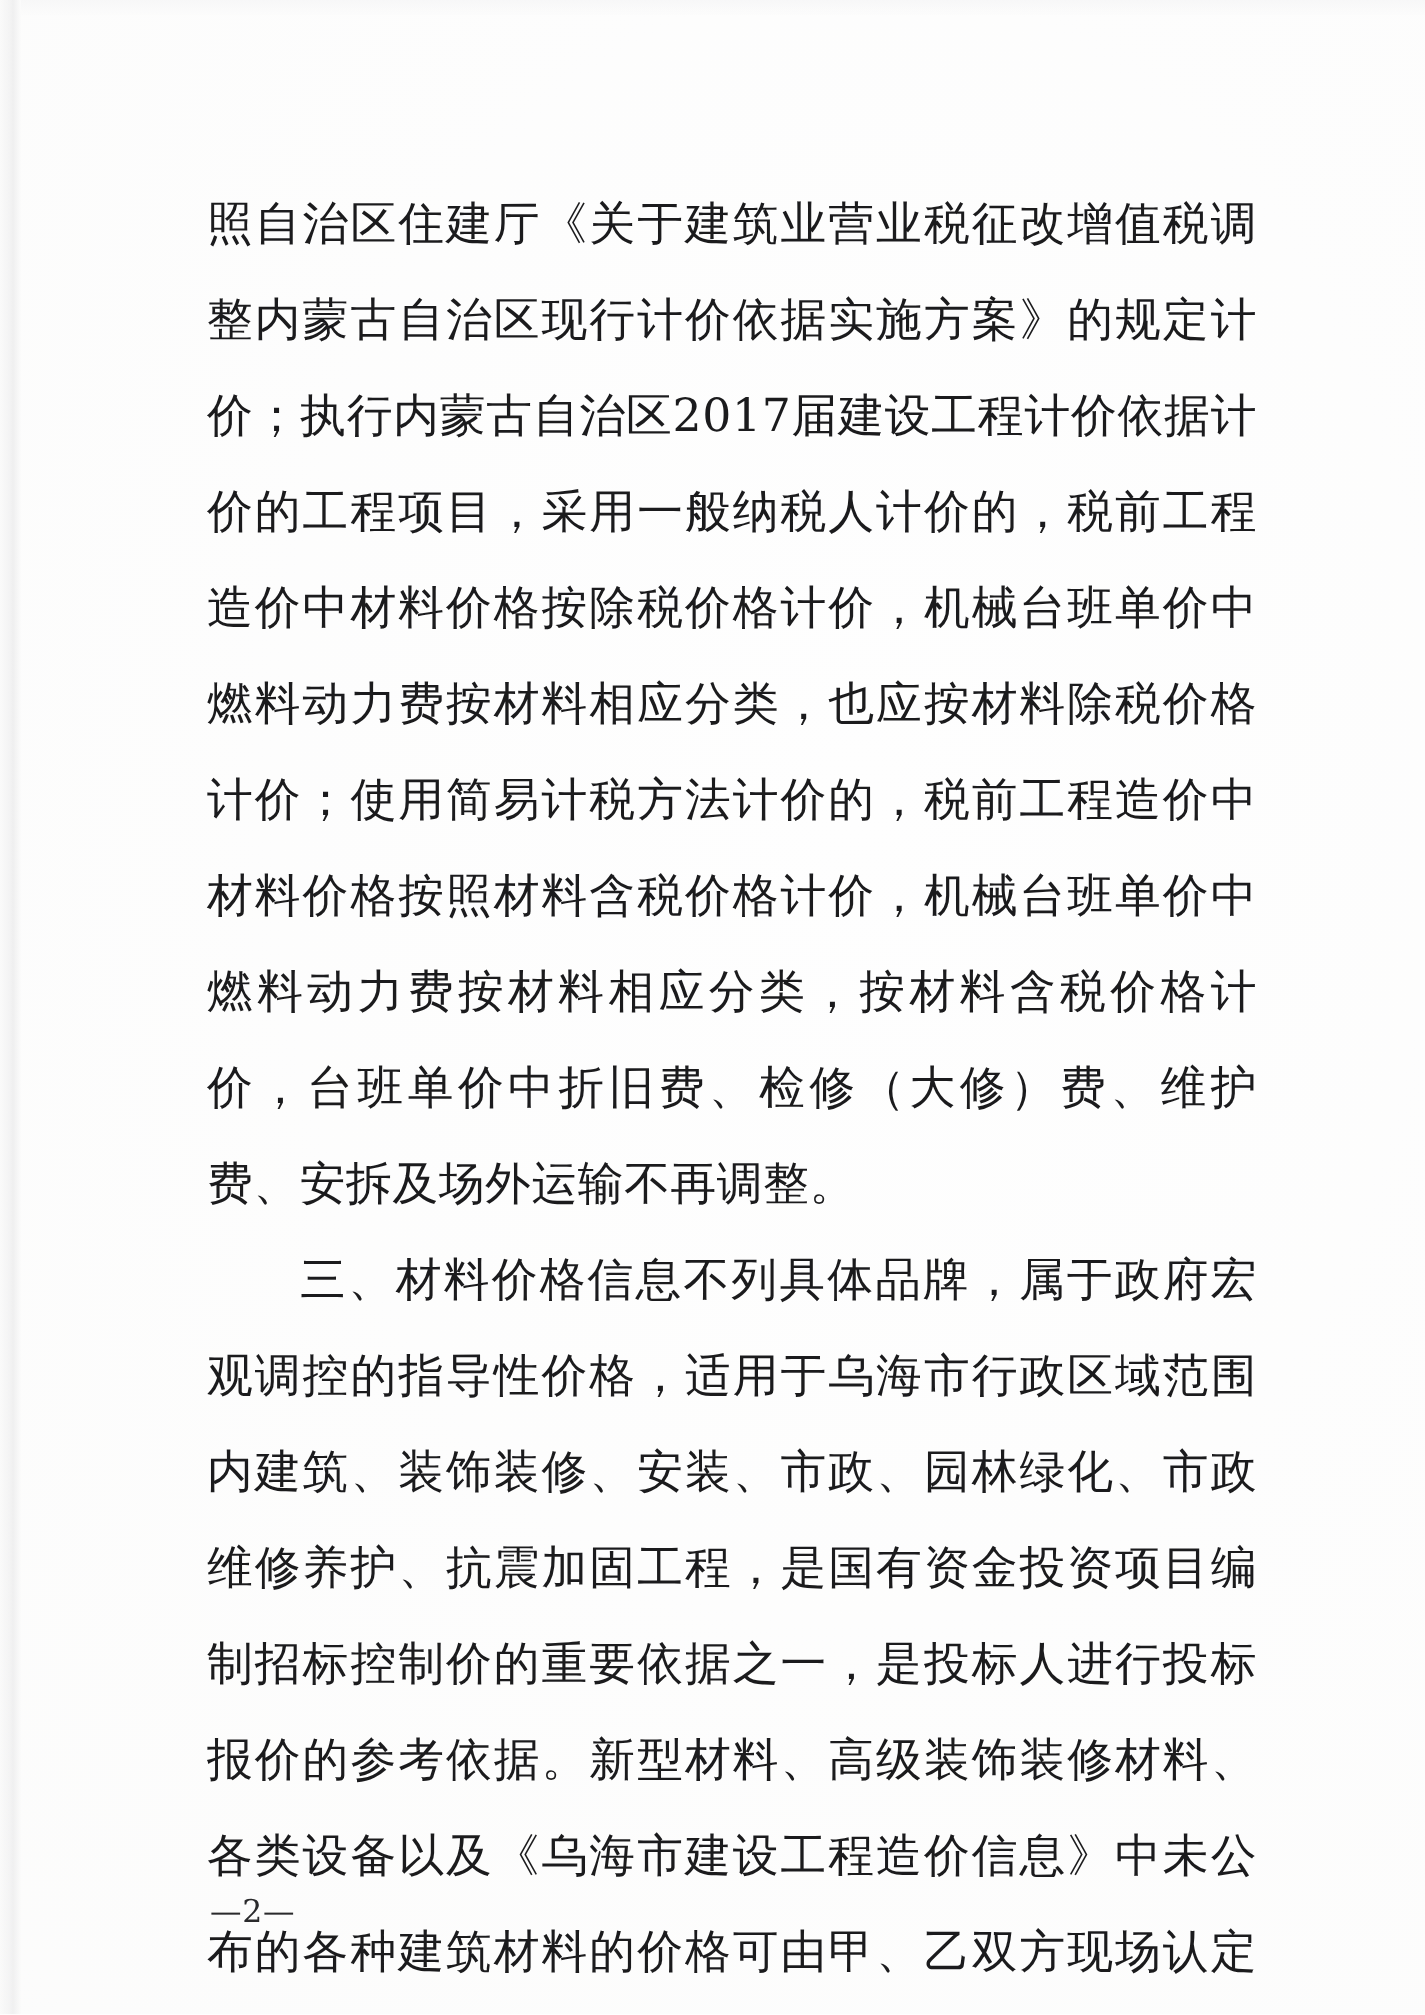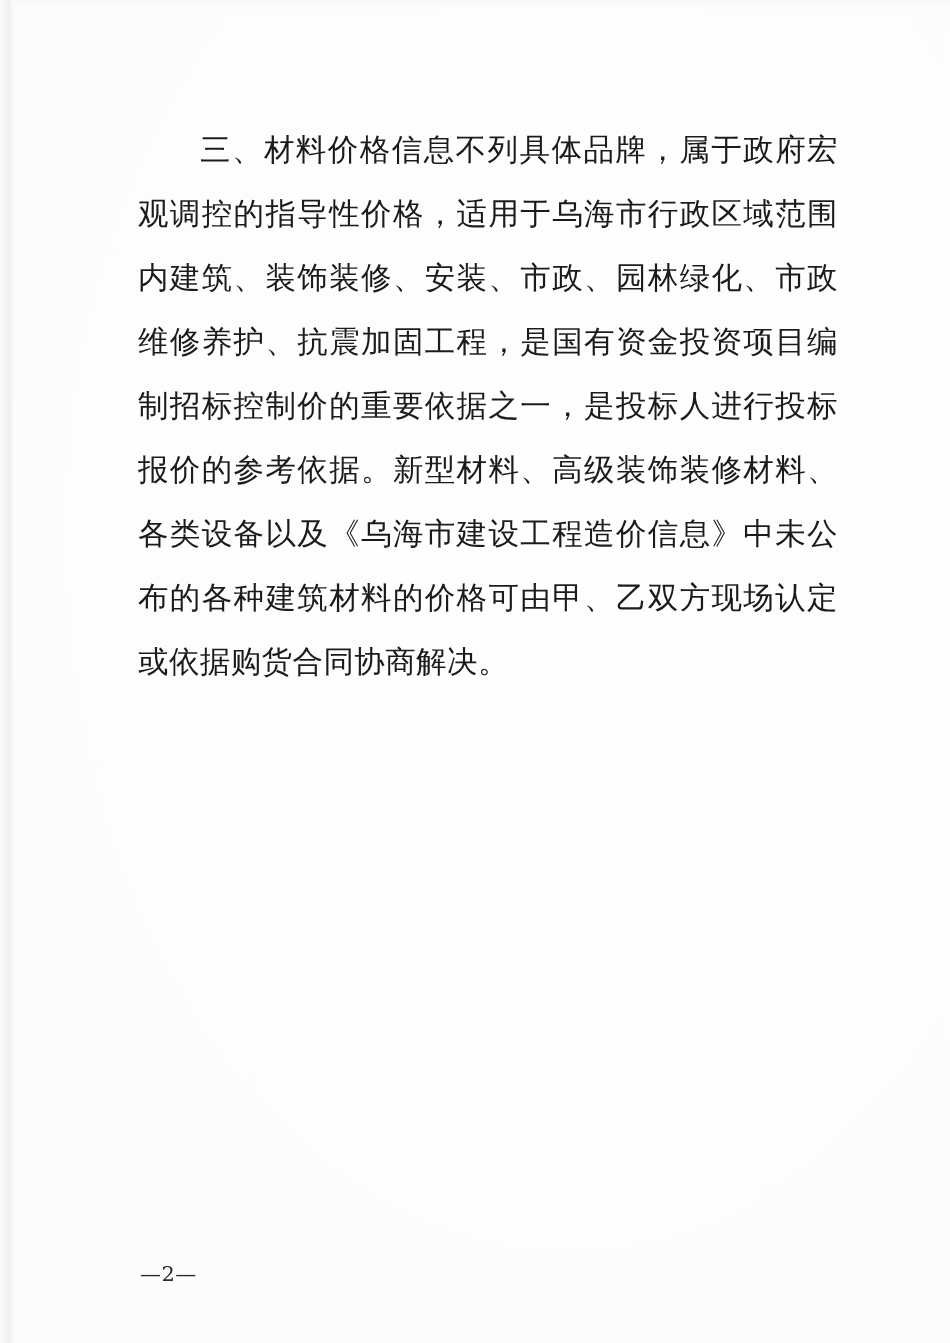--- a/index.html
+++ b/index.html
@@ -85,20 +85,21 @@
 </head>
 <body>
 
 <div class="page">
 
   <div class="scan-edge-top"></div>
   <div class="scan-edge-left"></div>
   <div class="paper-tint"></div>
 
   <div class="body-text">
+    <p class="para">照自治区住建厅《关于建筑业营业税征改增值税调整内蒙古自治区现行计价依据实施方案》的规定计价；执行内蒙古自治区2017届建设工程计价依据计价的工程项目，采用一般纳税人计价的，税前工程造价中材料价格按除税价格计价，机械台班单价中燃料动力费按材料相应分类，也应按材料除税价格计价；使用简易计税方法计价的，税前工程造价中材料价格按照材料含税价格计价，机械台班单价中燃料动力费按材料相应分类，按材料含税价格计价，台班单价中折旧费、检修（大修）费、维护费、安拆及场外运输不再调整。</p>
 
     <p class="para indent">三、材料价格信息不列具体品牌，属于政府宏观调控的指导性价格，适用于乌海市行政区域范围内建筑、装饰装修、安装、市政、园林绿化、市政维修养护、抗震加固工程，是国有资金投资项目编制招标控制价的重要依据之一，是投标人进行投标报价的参考依据。新型材料、高级装饰装修材料、各类设备以及《乌海市建设工程造价信息》中未公布的各种建筑材料的价格可由甲、乙双方现场认定或依据购货合同协商解决。</p>
 
   </div>
 
   <div class="footer">—2—</div>
 
 </div>
 
 </body></html>

